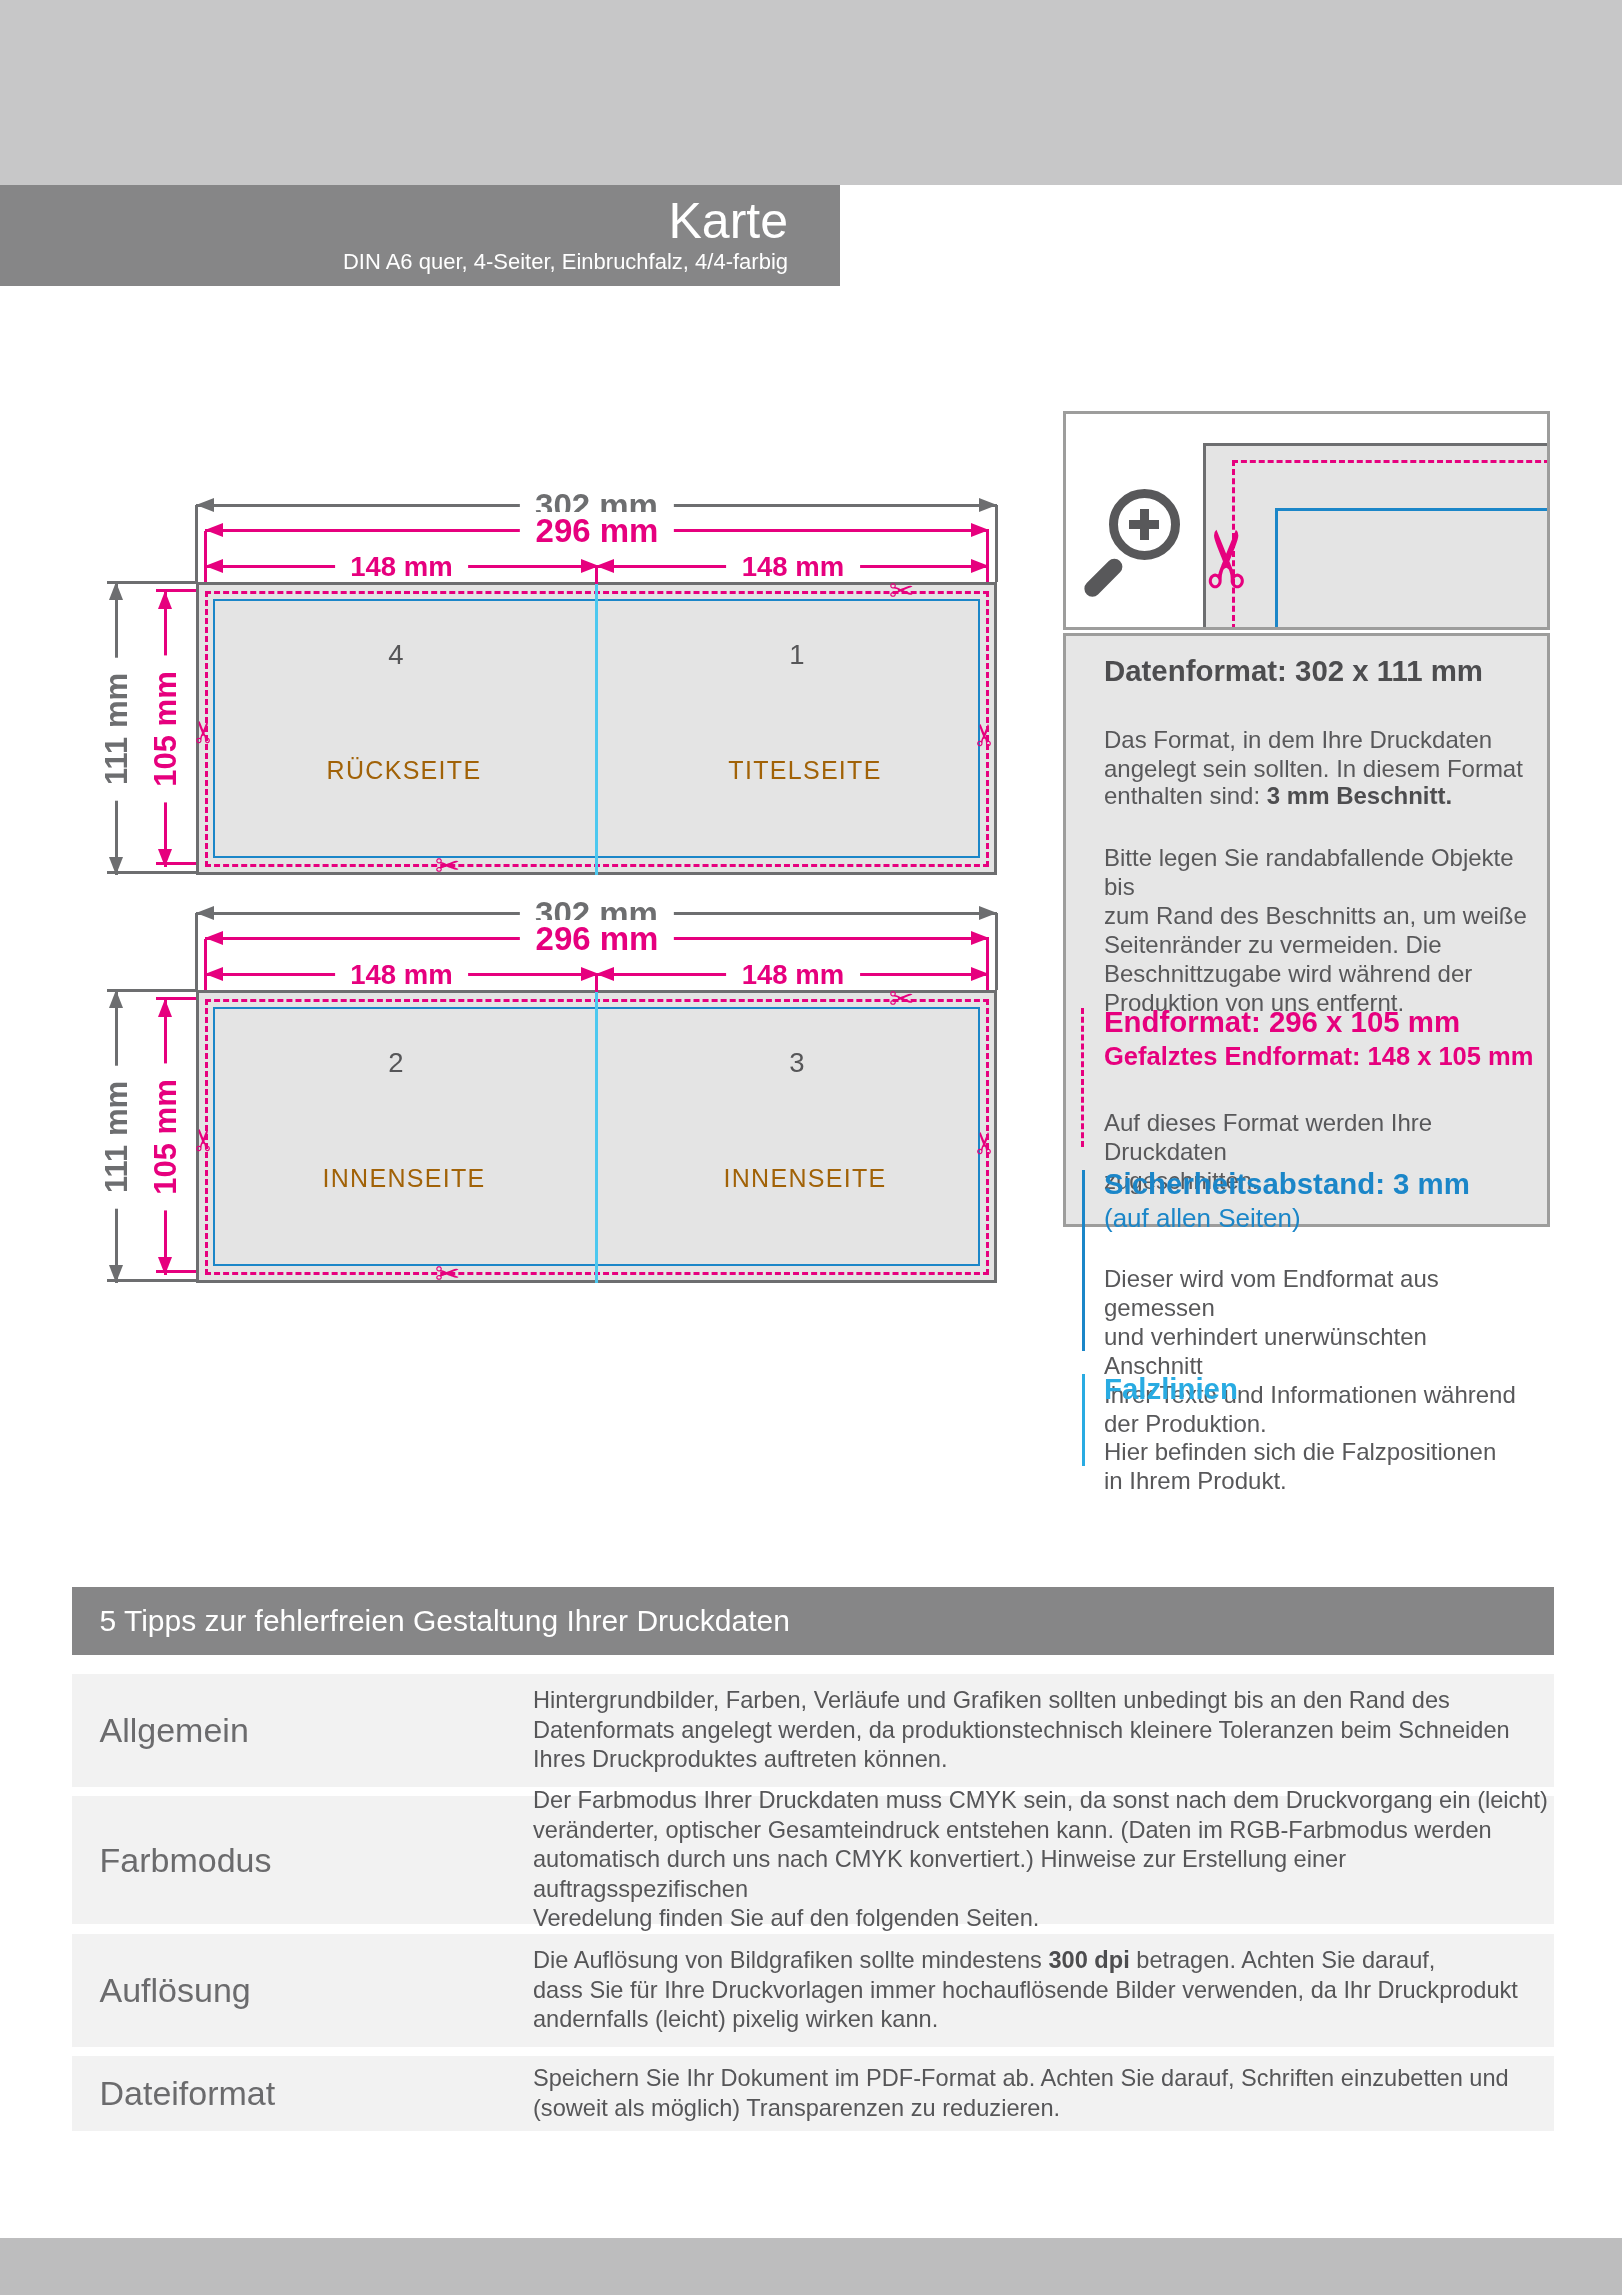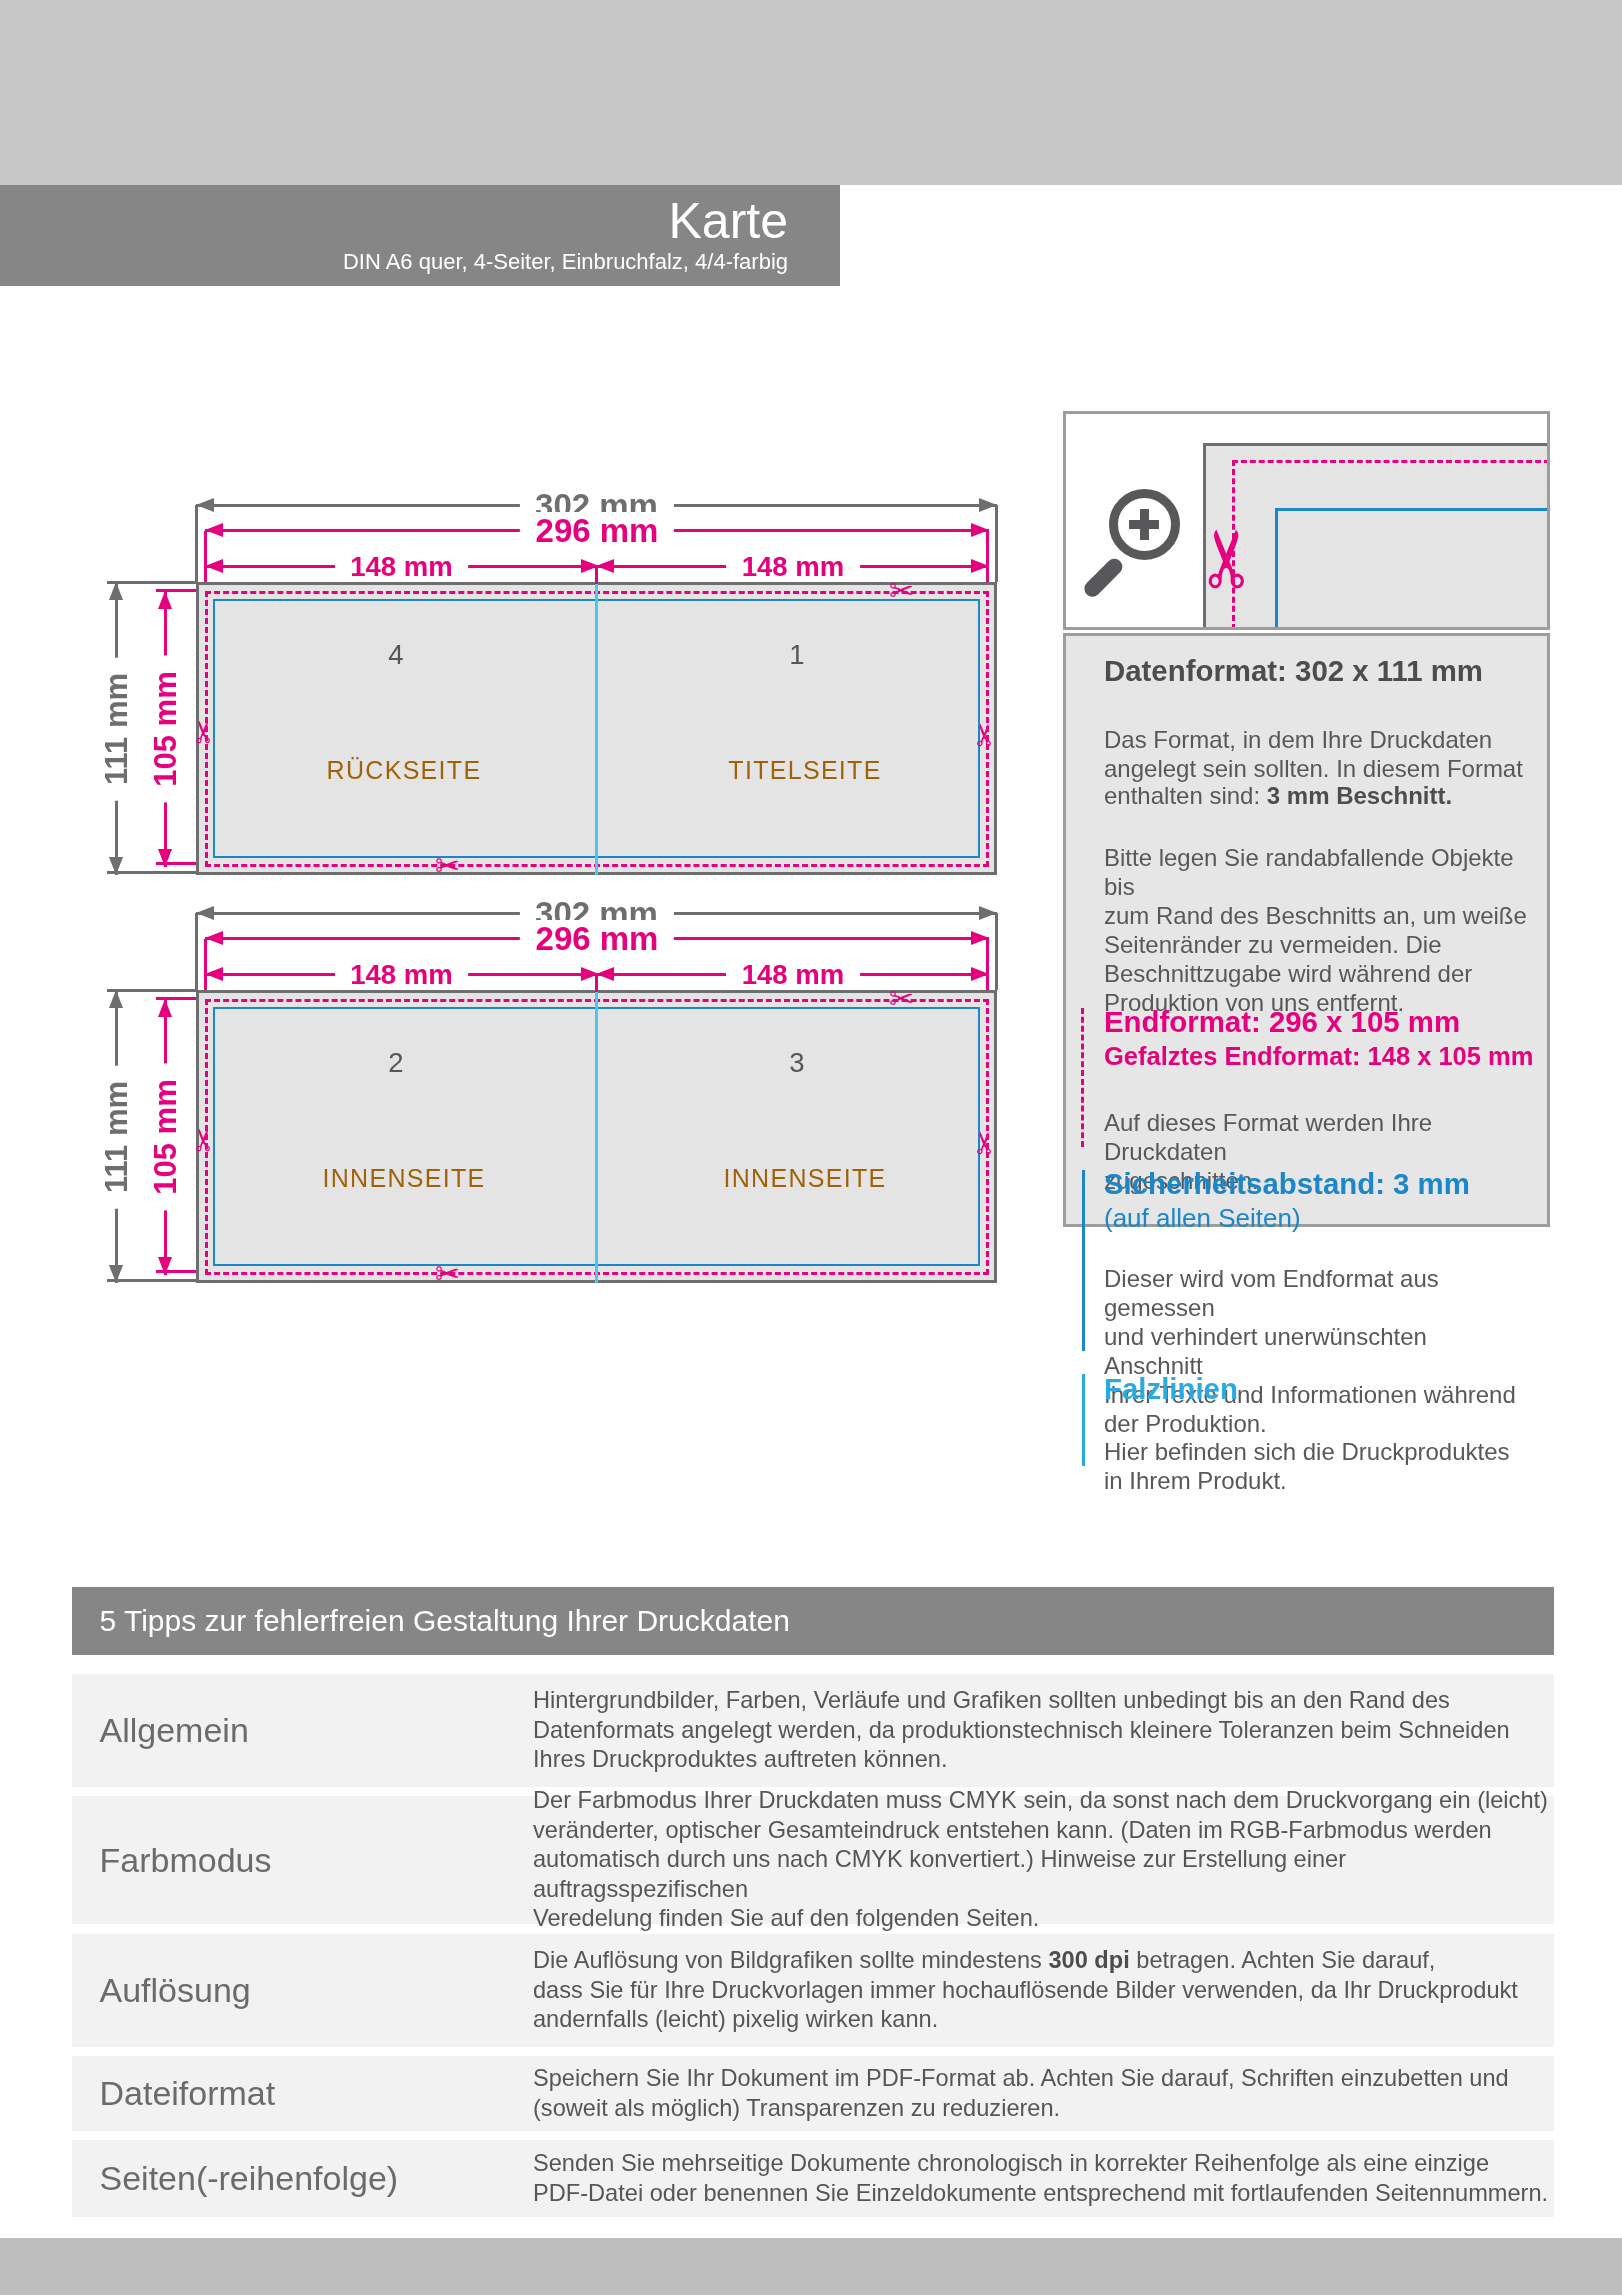--- a/index.html
+++ b/index.html
@@ -277,21 +277,21 @@
     <span class="mark mark-blue1"></span>
     <span class="ip-h h-safe">Sicherheitsabstand: 3 mm</span>
     <span class="ip-h h-safe2">(auf allen Seiten)</span>
     <span class="ip p-safe">Dieser wird vom Endformat aus gemessen
 und verhindert unerwünschten Anschnitt
 Ihrer Texte und Informationen während
 der Produktion.</span>
 
     <span class="mark mark-blue2"></span>
     <span class="ip-h h-fold">Falzlinien</span>
-    <span class="ip p-fold">Hier befinden sich die Druckproduktes
+    <span class="ip p-fold">Hier befinden sich die Falzpositionen
 in Ihrem Produkt.</span>
   </div>
 
   <div class="tips-header">
     <span>5 Tipps zur fehlerfreien Gestaltung Ihrer Druckdaten</span>
   </div>
 
   <div class="tip-row r1">
     <span class="tip-label">Allgemein</span>
     <span class="tip-body">Hintergrundbilder, Farben, Verläufe und Grafiken sollten unbedingt bis an den Rand des
@@ -308,21 +308,16 @@
   <div class="tip-row r3">
     <span class="tip-label">Auflösung</span>
     <span class="tip-body p-reso"><span>Die Auflösung von Bildgrafiken sollte mindestens </span><b>300 dpi</b><span> betragen. Achten Sie darauf,</span><span style="display:block;">dass Sie für Ihre Druckvorlagen immer hochauflösende Bilder verwenden, da Ihr Druckprodukt
 andernfalls (leicht) pixelig wirken kann.</span></span>
   </div>
   <div class="tip-row r4">
     <span class="tip-label">Dateiformat</span>
     <span class="tip-body">Speichern Sie Ihr Dokument im PDF-Format ab. Achten Sie darauf, Schriften einzubetten und
 (soweit als möglich) Transparenzen zu reduzieren.</span>
   </div>
-  <div class="tip-row r5">
-    <span class="tip-label">Seiten(-reihenfolge)</span>
-    <span class="tip-body">Senden Sie mehrseitige Dokumente chronologisch in korrekter Reihenfolge als eine einzige
-PDF-Datei oder benennen Sie Einzeldokumente entsprechend mit fortlaufenden Seitennummern.</span>
-  </div>
 
   <div class="footer-band"></div>
 </div>
 
 
 </body></html>

